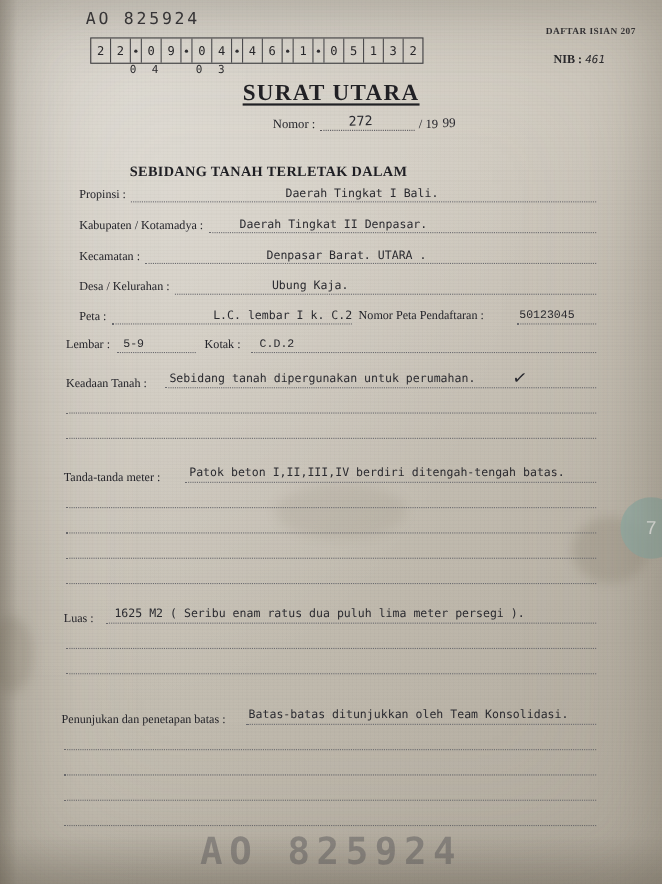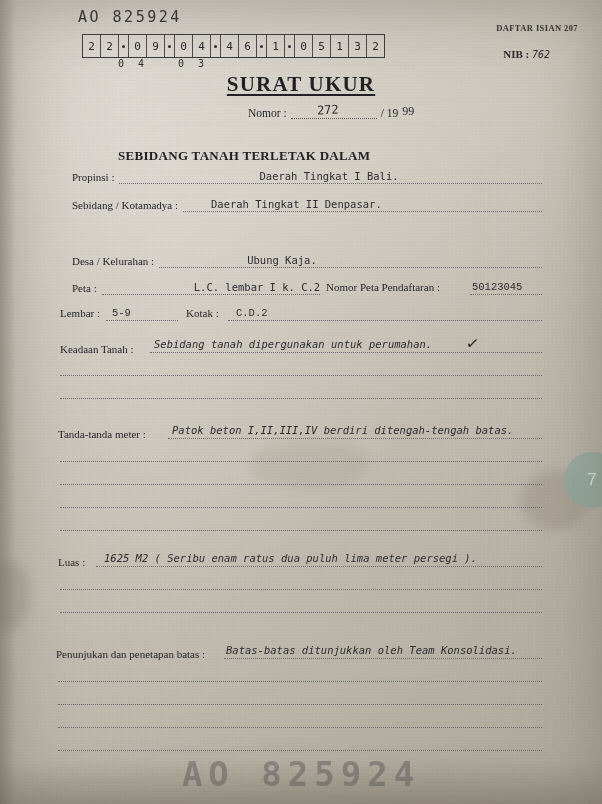--- a/index.html
+++ b/index.html
@@ -146,21 +146,21 @@
     position:absolute;height:15px;border-bottom:1px dotted #6a6a6e;
   }
   .short-line .val{
     position:absolute;bottom:1px;left:14px;
     font-family:Liberation Mono, monospace;font-size:10.5px;color:#2b2b30;white-space:nowrap;
   }
 
   
   .block{ position:absolute; }
   .block .dl{
-    height:22px;border-bottom:1px dotted #6a6a6e;position:relative;font-style:italic;
+    height:22px;border-bottom:1px dotted #6a6a6e;position:relative;
   }
   .block .dl .val{
     position:absolute;bottom:2px;left:0;
     font-family:"DejaVu Sans Mono", monospace;font-size:10.5px;color:#2b2b30;white-space:nowrap;
   }
   .blk-lbl{
     position:absolute;
     font-family:"Liberation Serif", serif;font-size:11px;color:#24242a;white-space:nowrap;
   }
   .check{
@@ -214,21 +214,21 @@
   <div class="edge-dark"></div>
   <div class="edge-bottom"></div>
   <div class="smudge" style="left:-10px;top:560px;width:40px;height:70px;"></div>
   <div class="smudge" style="left:520px;top:470px;width:70px;height:60px;"></div>
   <div class="smudge" style="left:250px;top:440px;width:120px;height:50px;opacity:.5;"></div>
 
   <div class="serial hand">AO 825924</div>
   <div class="daftar">DAFTAR ISIAN 207</div>
   <div class="nib">
     <span>NIB :</span>
-    <span class="num">762</span>
+    <span class="num">461</span>
   </div>
 
   <div class="codebox" id="codebox">
       <div class="cell">2</div>
       <div class="cell">2</div>
       <div class="cell dot"></div>
       <div class="cell">0</div>
       <div class="cell">9</div>
       <div class="cell dot"></div>
       <div class="cell">0</div>
@@ -240,47 +240,53 @@
       <div class="cell">1</div>
       <div class="cell dot"></div>
       <div class="cell">0</div>
       <div class="cell">5</div>
       <div class="cell">1</div>
       <div class="cell">3</div>
       <div class="cell">2</div>
     </div>
   <div class="undercode">04   03</div>
 
-  <div class="title">SURAT UKUR</div>
+  <div class="title">SURAT UTARA</div>
 
   <div class="nomor-row">
     <span>Nomor :</span>
     <span class="blank">
       <span class="val">272</span>
     </span>
     <span>/ 19</span>
     <span class="yr">99</span>
   </div>
 
   <div class="section-title">SEBIDANG TANAH TERLETAK DALAM</div>
 
   <div class="row" style="left:72px;top:168px;width:470px;">
     <span class="lbl">Propinsi :</span>
     <span class="line">
       <span class="val" style="left:140px;">Daerah Tingkat I Bali.</span>
     </span>
   </div>
 
   <div class="row" style="left:72px;top:196px;width:470px;">
-    <span class="lbl">Sebidang / Kotamadya :</span>
+    <span class="lbl">Kabupaten / Kotamadya :</span>
     <span class="line">
       <span class="val" style="left:28px;">Daerah Tingkat II Denpasar.</span>
     </span>
   </div>
 
+  <div class="row" style="left:72px;top:224px;width:470px;">
+    <span class="lbl">Kecamatan :</span>
+    <span class="line">
+      <span class="val" style="left:110px;">Denpasar Barat. UTARA .</span>
+    </span>
+  </div>
 
   <div class="row" style="left:72px;top:252px;width:470px;">
     <span class="lbl">Desa / Kelurahan :</span>
     <span class="line">
       <span class="val" style="left:88px;">Ubung Kaja.</span>
     </span>
   </div>
 
   <div class="row" style="left:72px;top:279px;width:248px;">
     <span class="lbl">Peta :</span>

